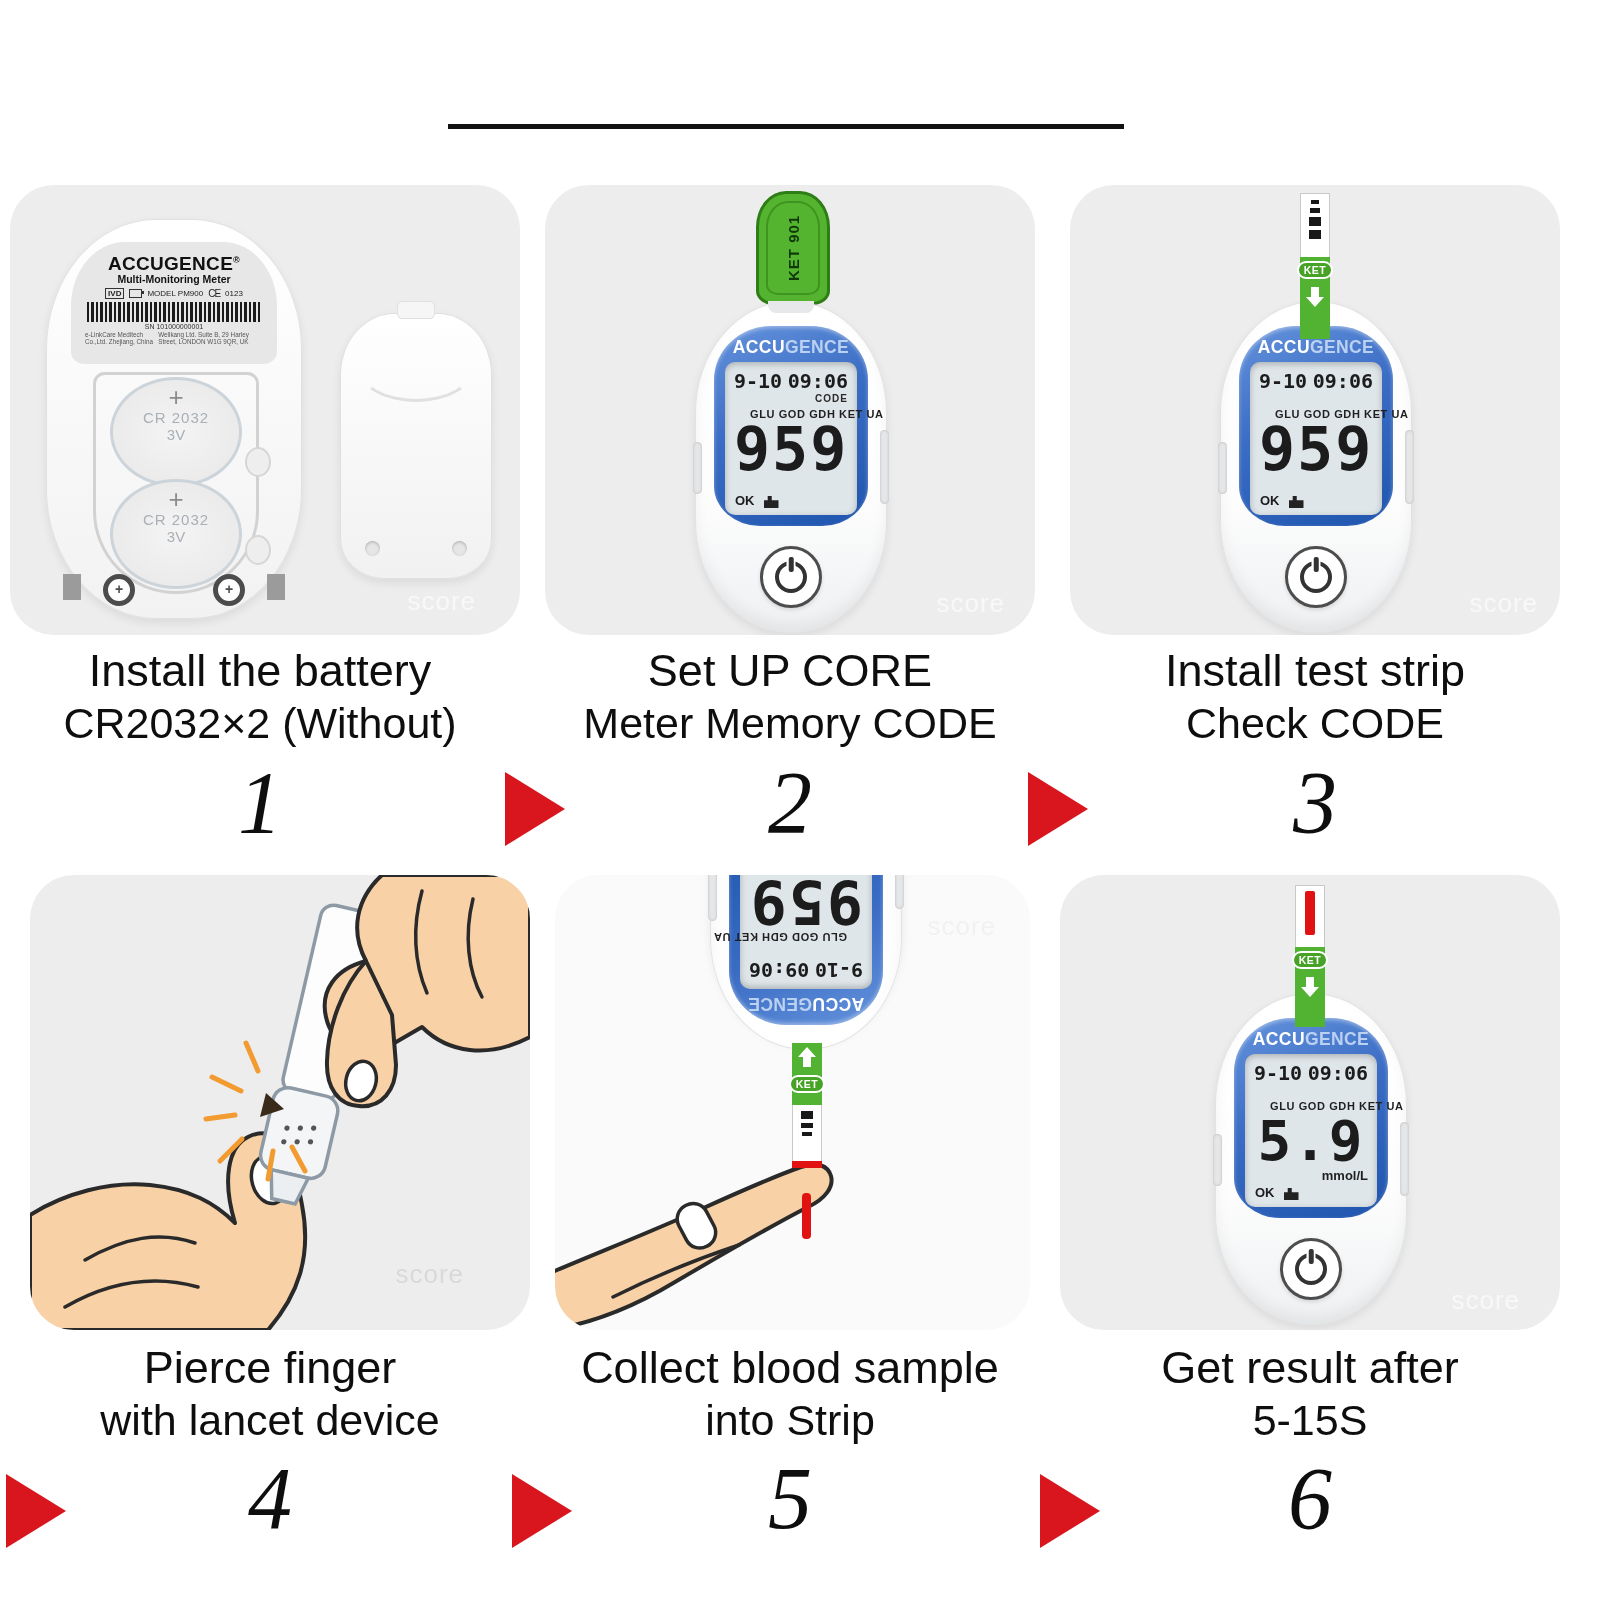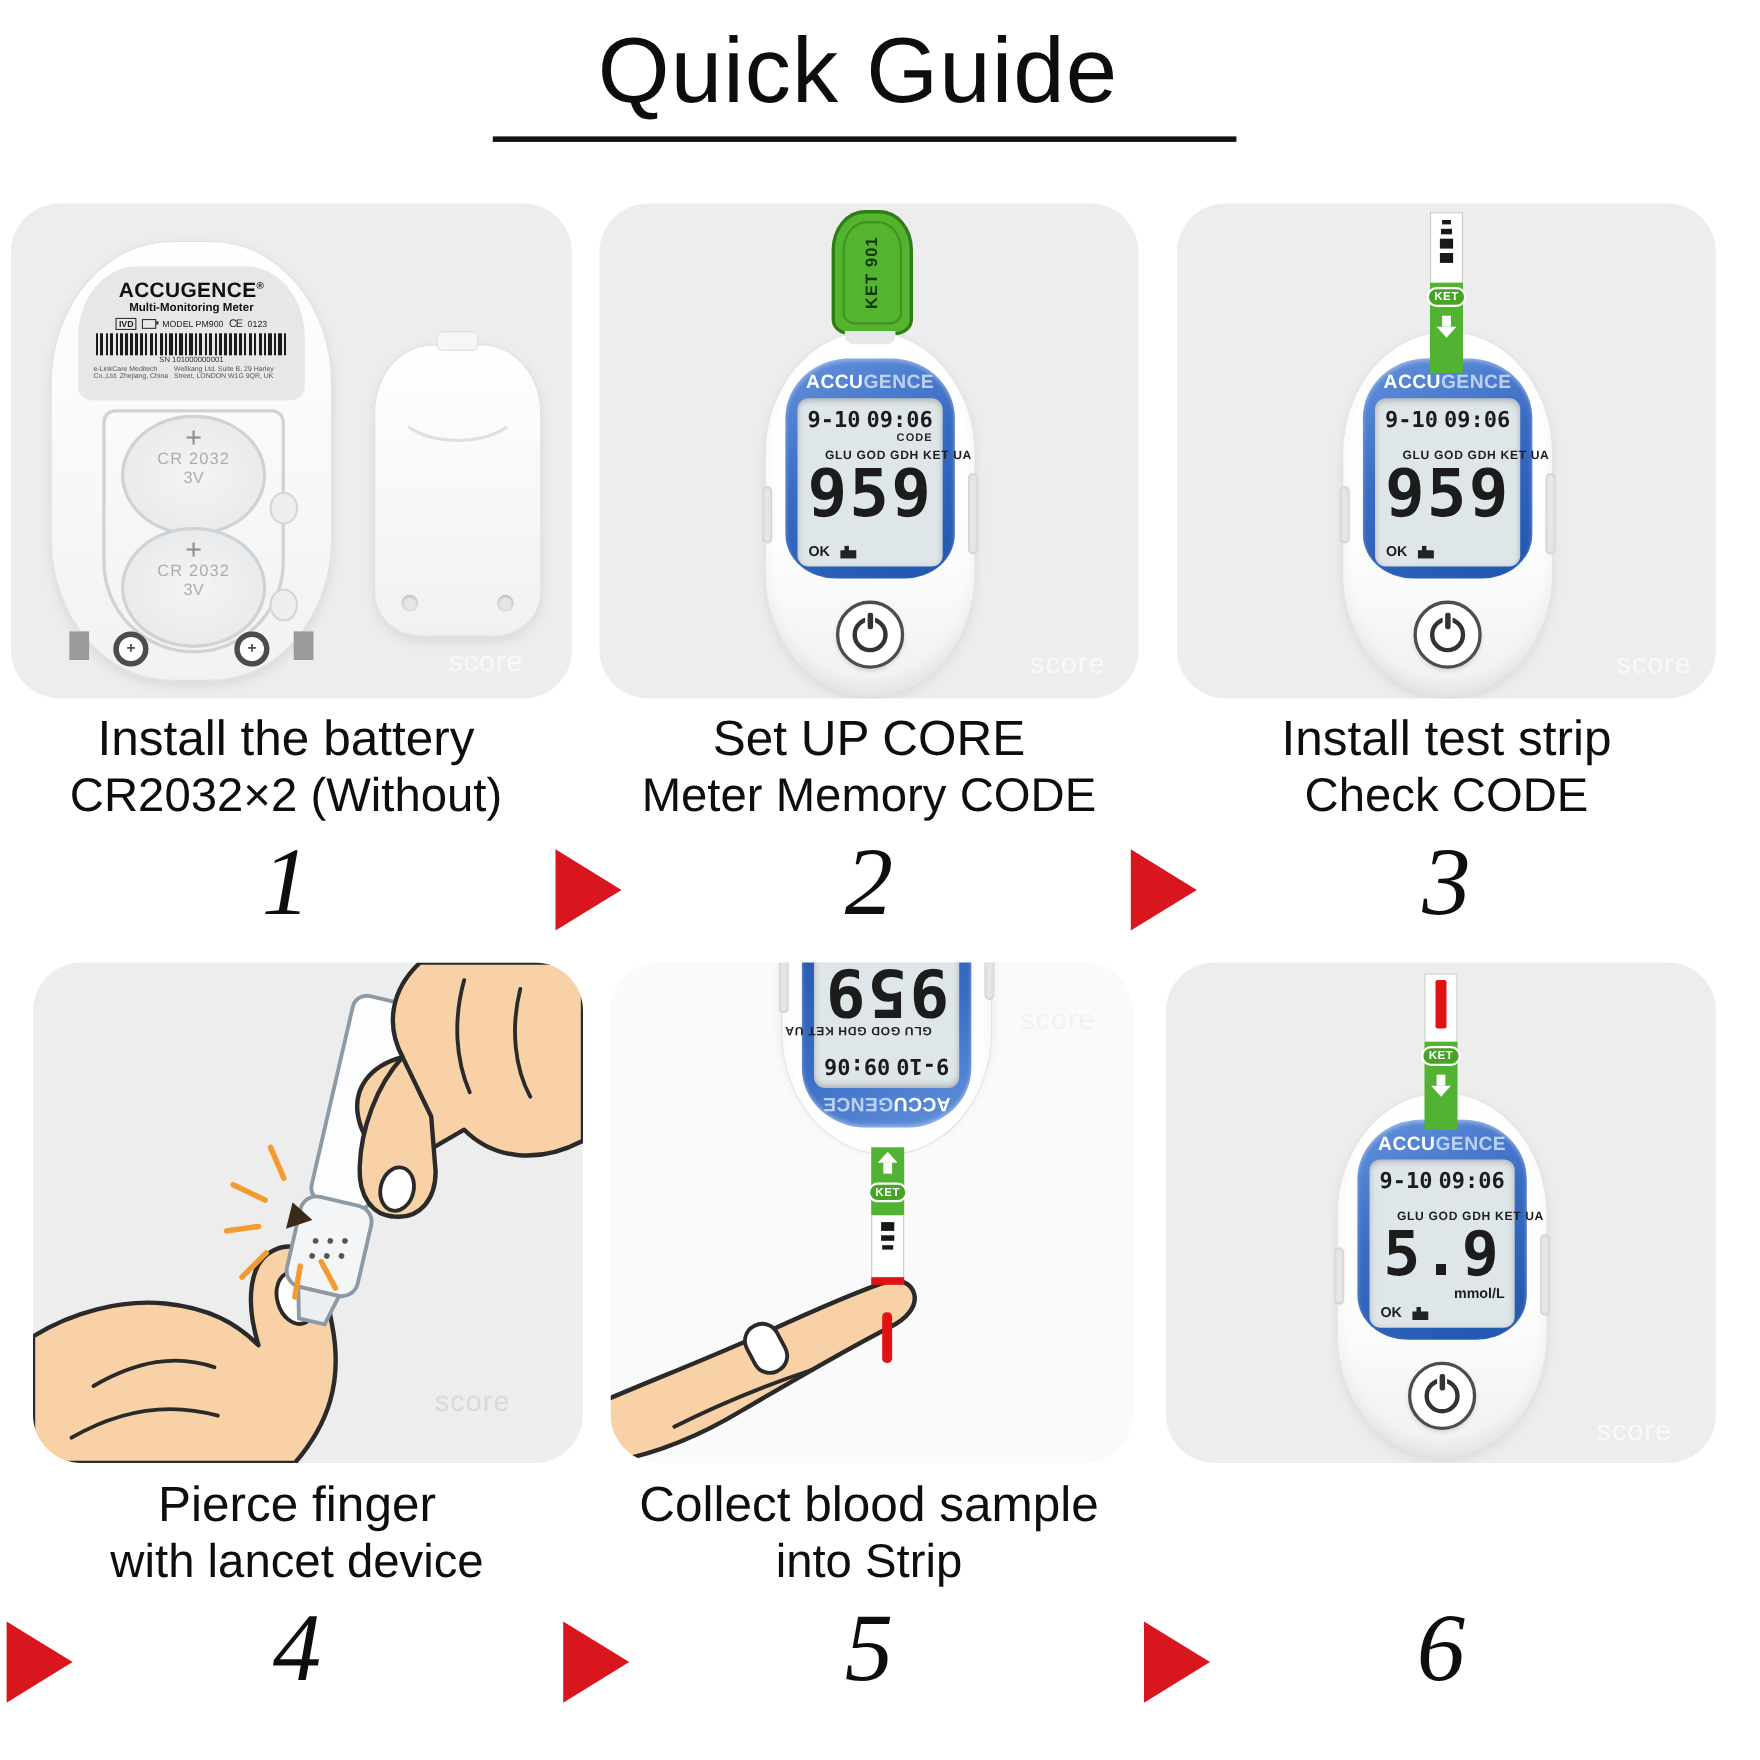--- a/index.html
+++ b/index.html
@@ -160,21 +160,20 @@
   .ch1 { left:24px; } .ch2 { right:24px; }
 
   .rot180 { transform:rotate(180deg); }
   svg.art { position:absolute; inset:0; }
 </style>
 </head>
 <body>
 
 <div class="canvas">
 
-  <div class="title">Quick Guide</div>
   <div class="title-underline"></div>
 
   <div class="panel p1">
     <div class="back">
       <div class="blabel">
         <div class="lb-brand"><span>ACCUGENCE</span><sup>®</sup></div>
         <div class="lb-sub">Multi-Monitoring Meter</div>
         <div class="lb-row">
           <span class="ivd-box">IVD</span>
           <span class="batt-ic"></span>
@@ -437,20 +436,24 @@
     <div class="l2">Check CODE</div>
   </div>
   <div class="cap cap5">
     <div class="l1">Collect blood sample</div>
     <div class="l2">into Strip</div>
   </div>
   <div class="cap cap4">
     <div class="l1">Pierce finger</div>
     <div class="l2">with lancet device</div>
   </div>
+  <div class="cap cap6">
+    <div class="l1">Get result after</div>
+    <div class="l2">5-15S</div>
+  </div>
 
   <div class="stepnum n1">1</div>
   <div class="stepnum n2">2</div>
   <div class="stepnum n3">3</div>
   <div class="stepnum n4">4</div>
   <div class="stepnum n5">5</div>
   <div class="stepnum n6">6</div>
 
   <div class="tri t1"></div>
   <div class="tri t2"></div>

